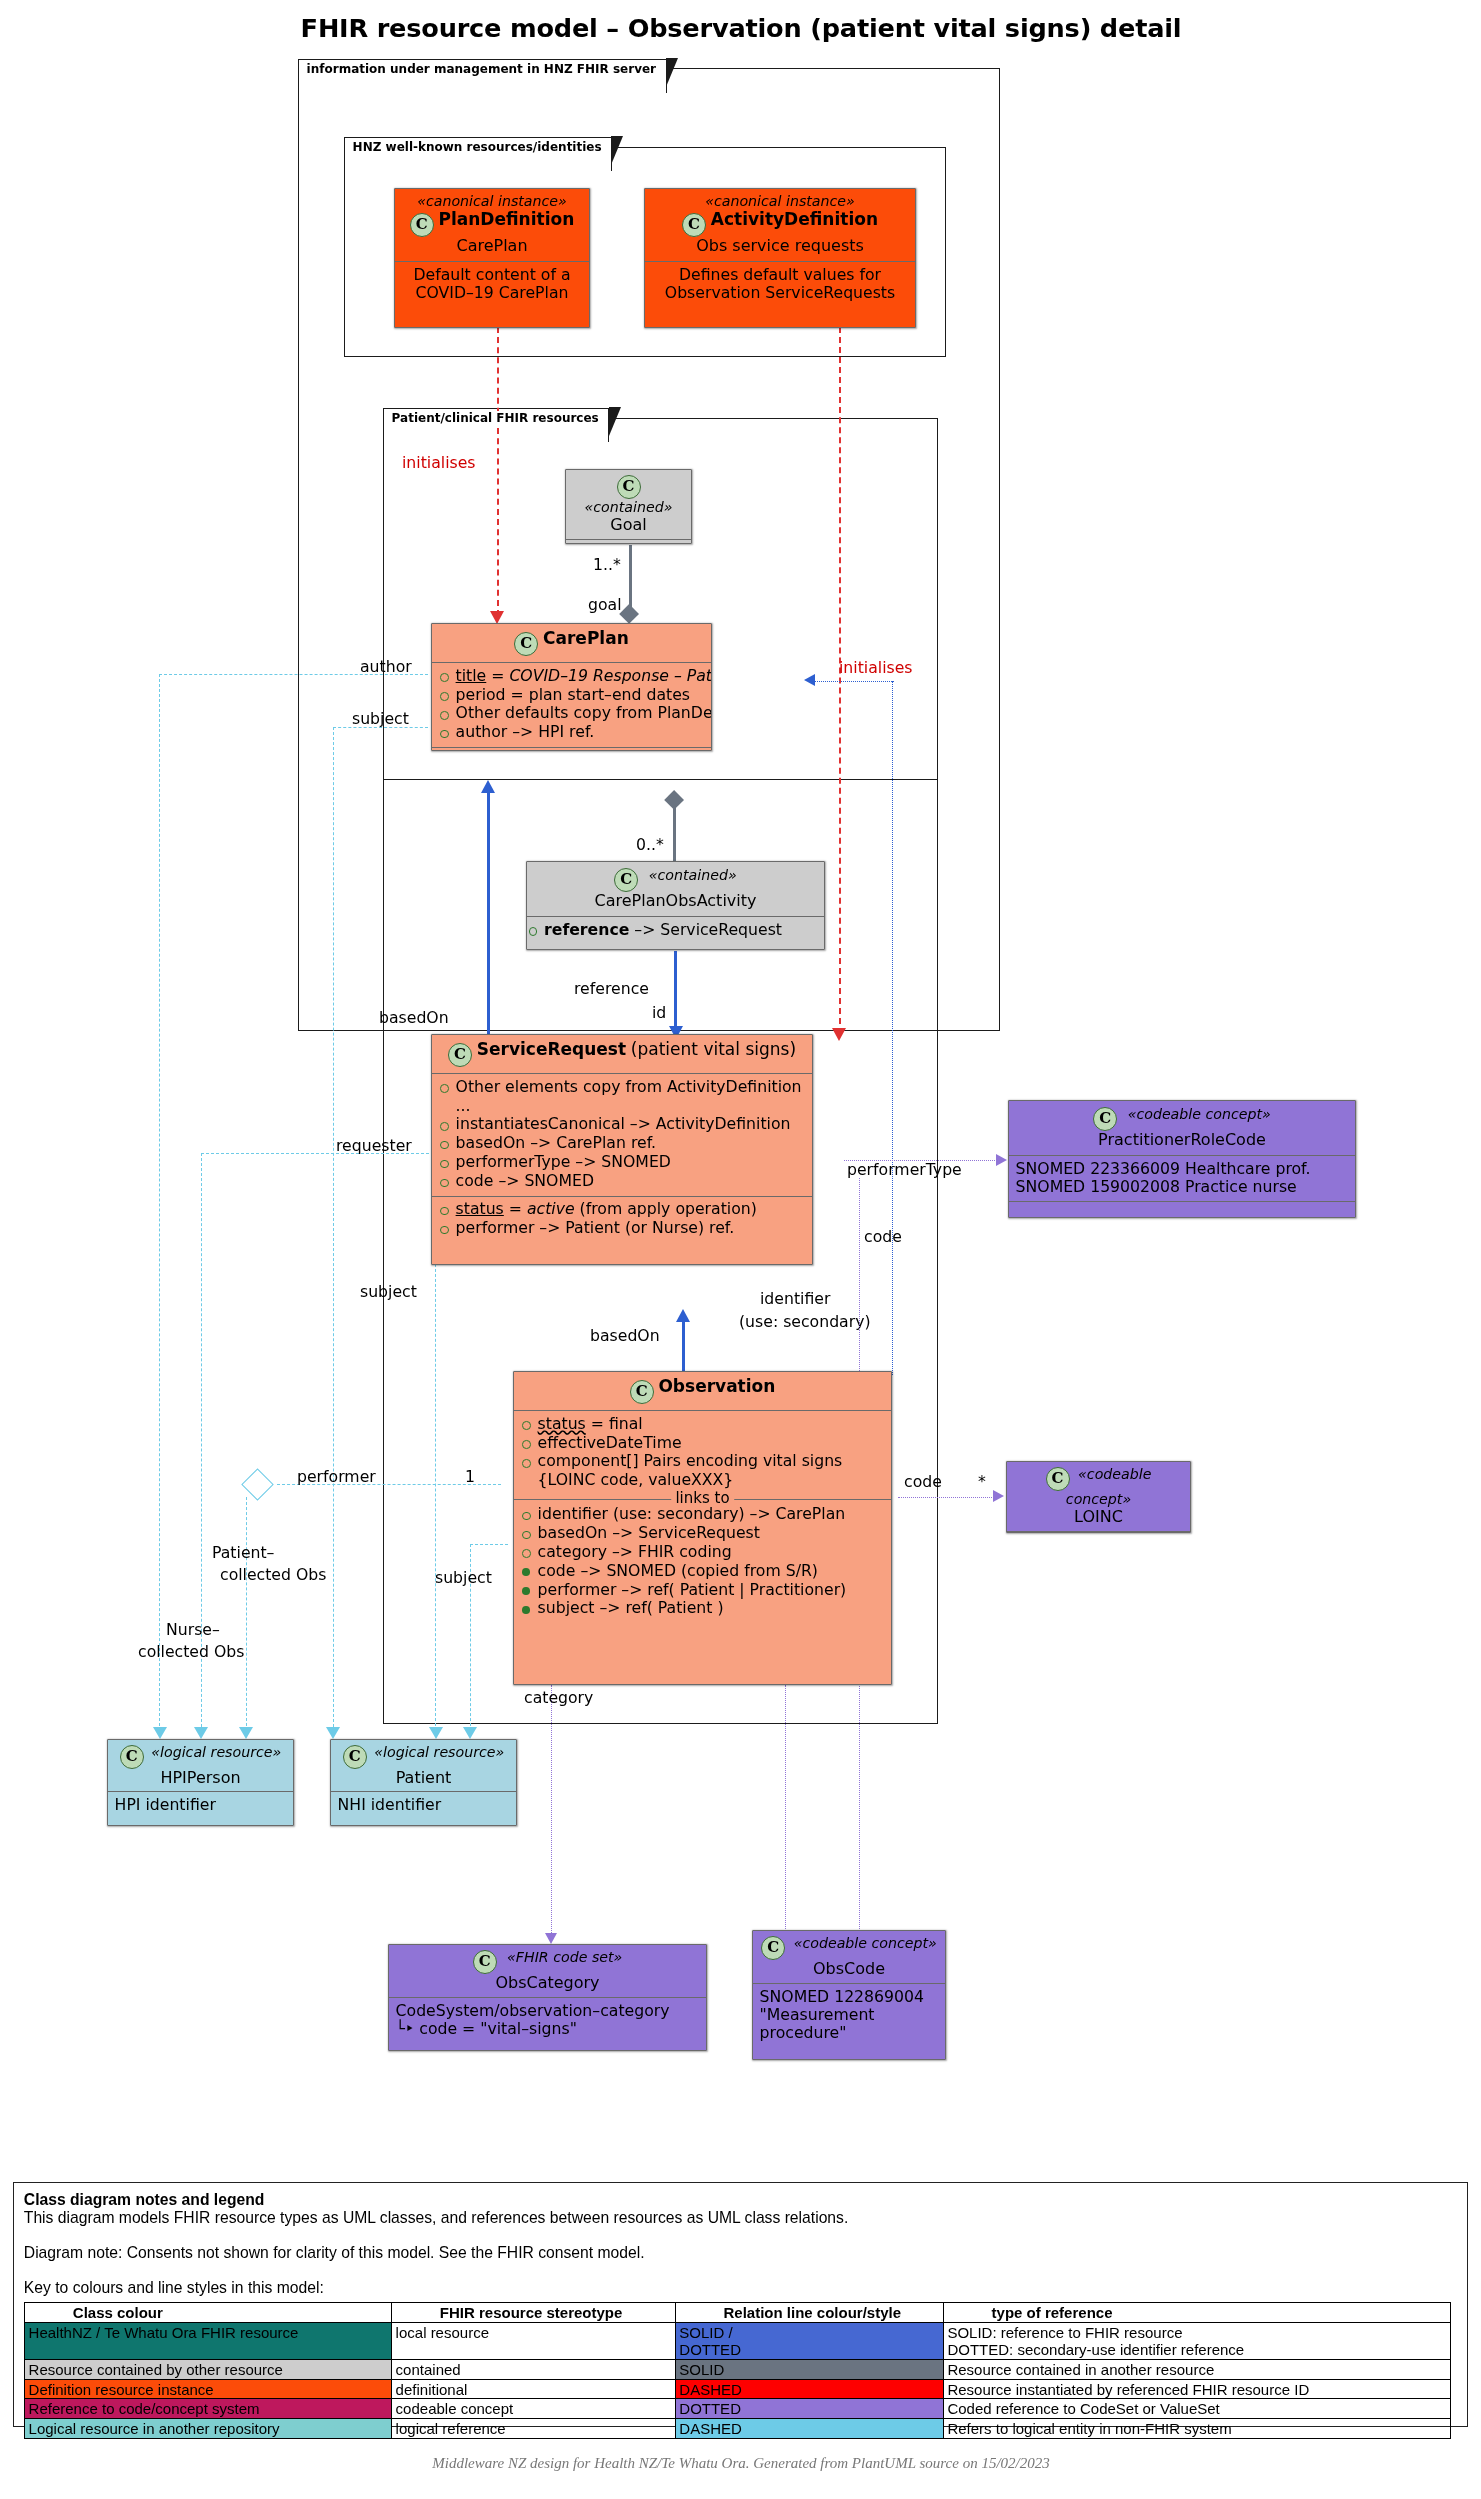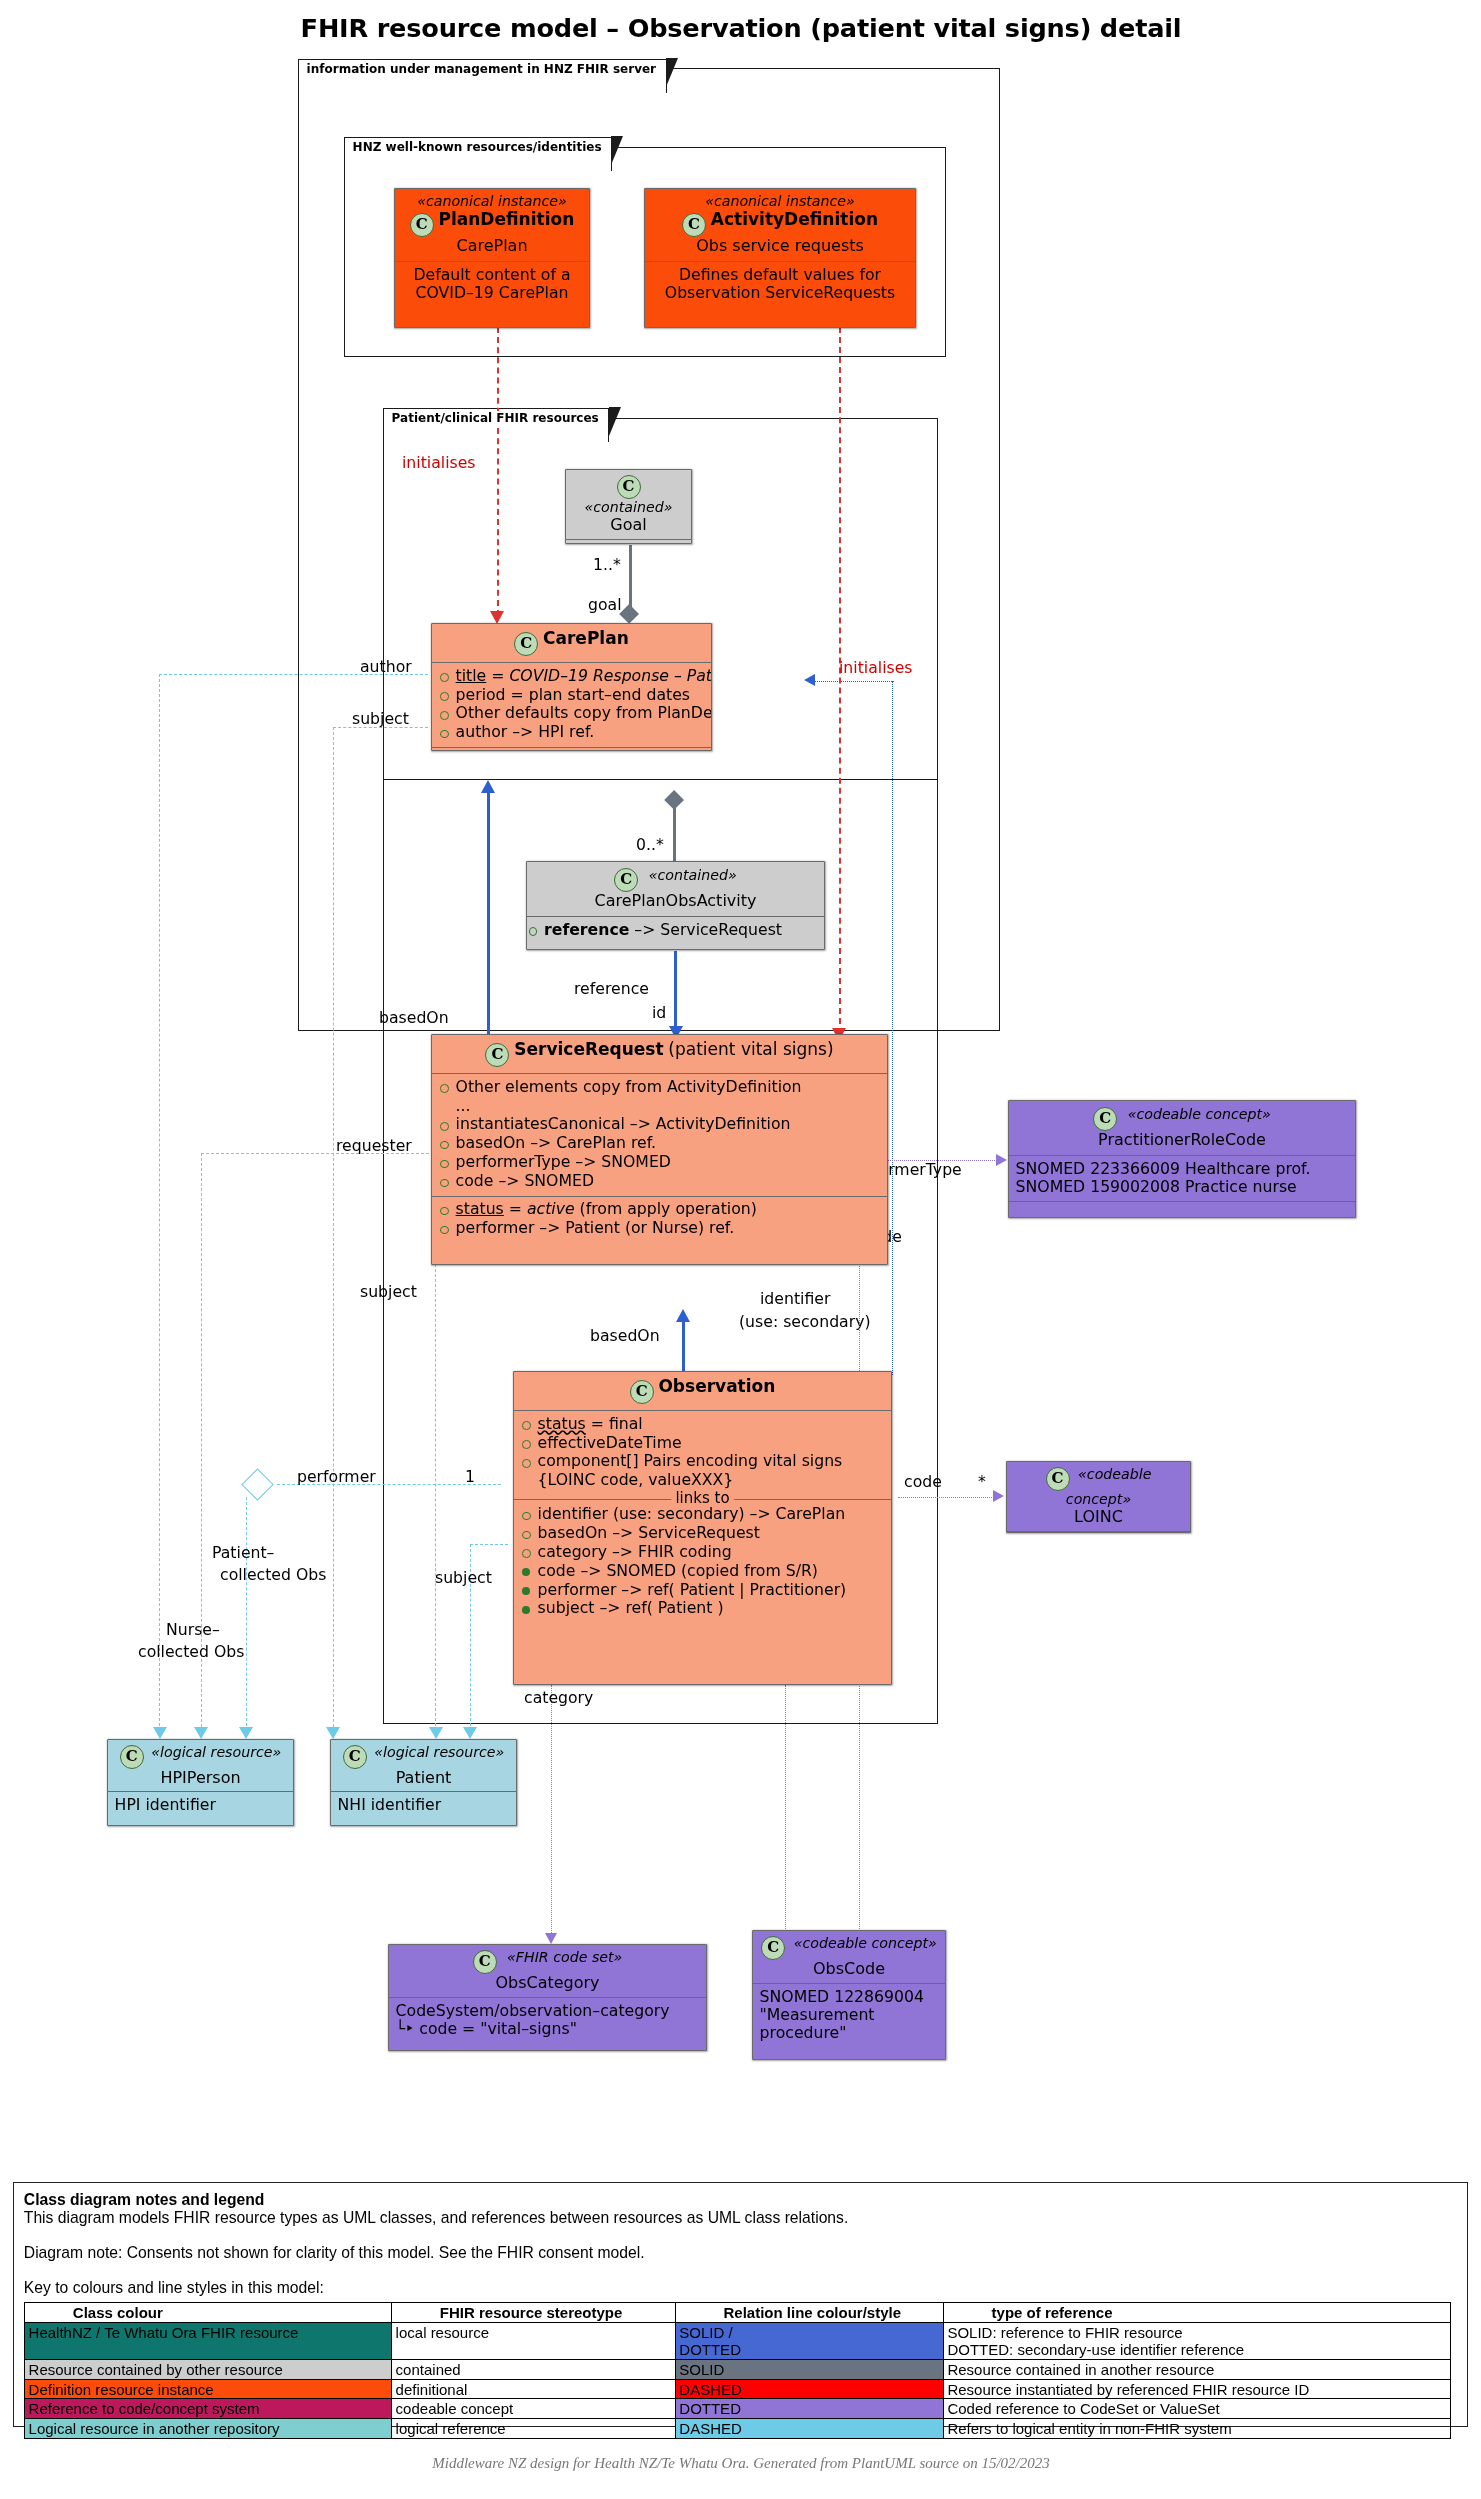--- a/index.html
+++ b/index.html
@@ -258,21 +258,21 @@
       <div class="cnorm">CarePlanObsActivity</div>
     </div>
     <div class="sep"></div>
     <div class="body" style="padding-left:0;">
       <ul class="attrs">
         <li class="pub"><b>reference</b> –&gt; ServiceRequest</li>
       </ul>
     </div>
   </div>
 
-  <div class="cls orange" style="left:431px;top:1034px;width:457px;height:231px;">
+  <div class="cls orange" style="left:431px;top:1034px;width:382px;height:231px;">
     <div class="hdr">
       <span class="cicon">C</span>
       <span class="cname">ServiceRequest</span>
       <span class="cname-n">(patient vital signs)</span>
     </div>
     <div class="sep"></div>
     <div class="body">
       <ul class="attrs">
         <li class="pub">Other elements copy from ActivityDefinition</li>
         <li class="none">...</li>

